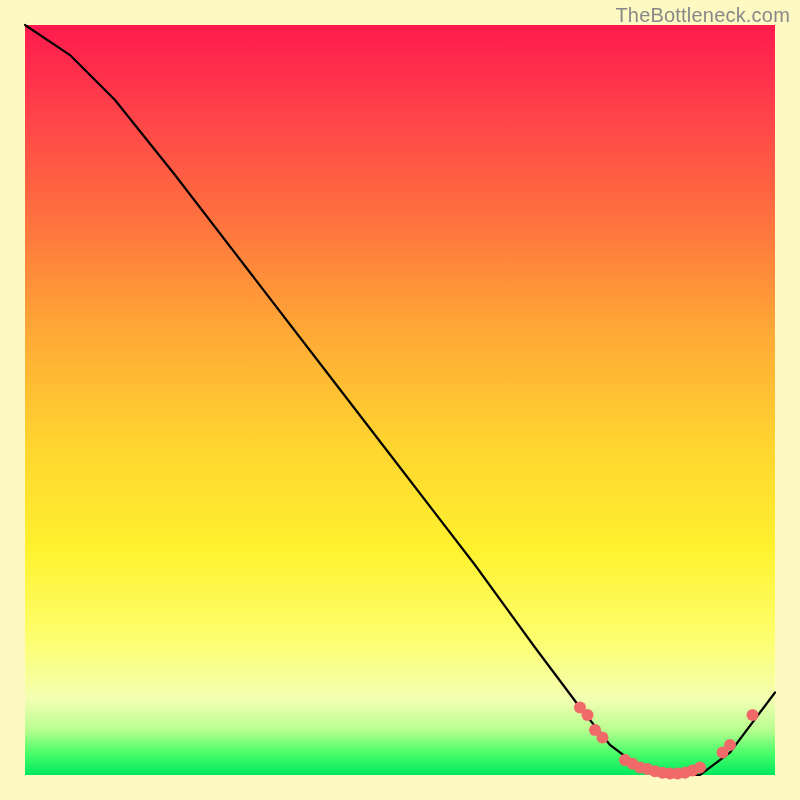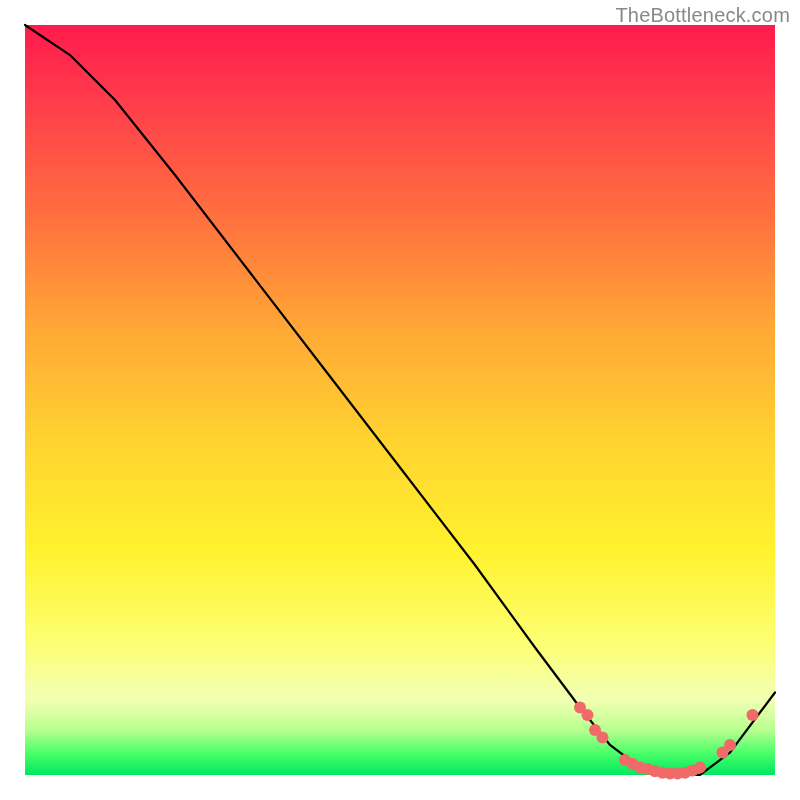--- a/index.html
+++ b/index.html
@@ -8,21 +8,21 @@
     width: 800px;
     height: 800px;
     background: #000;
     font-family: Arial, Helvetica, sans-serif;
     overflow: hidden;
   }
   .frame {
     position: relative;
     width: 800px;
     height: 800px;
-    background: #ffffff;
+    background: #fef9c3;
   }
   .plot {
     position: absolute;
     left: 25px;
     top: 25px;
     width: 750px;
     height: 750px;
     
     background: linear-gradient(
       to bottom,

